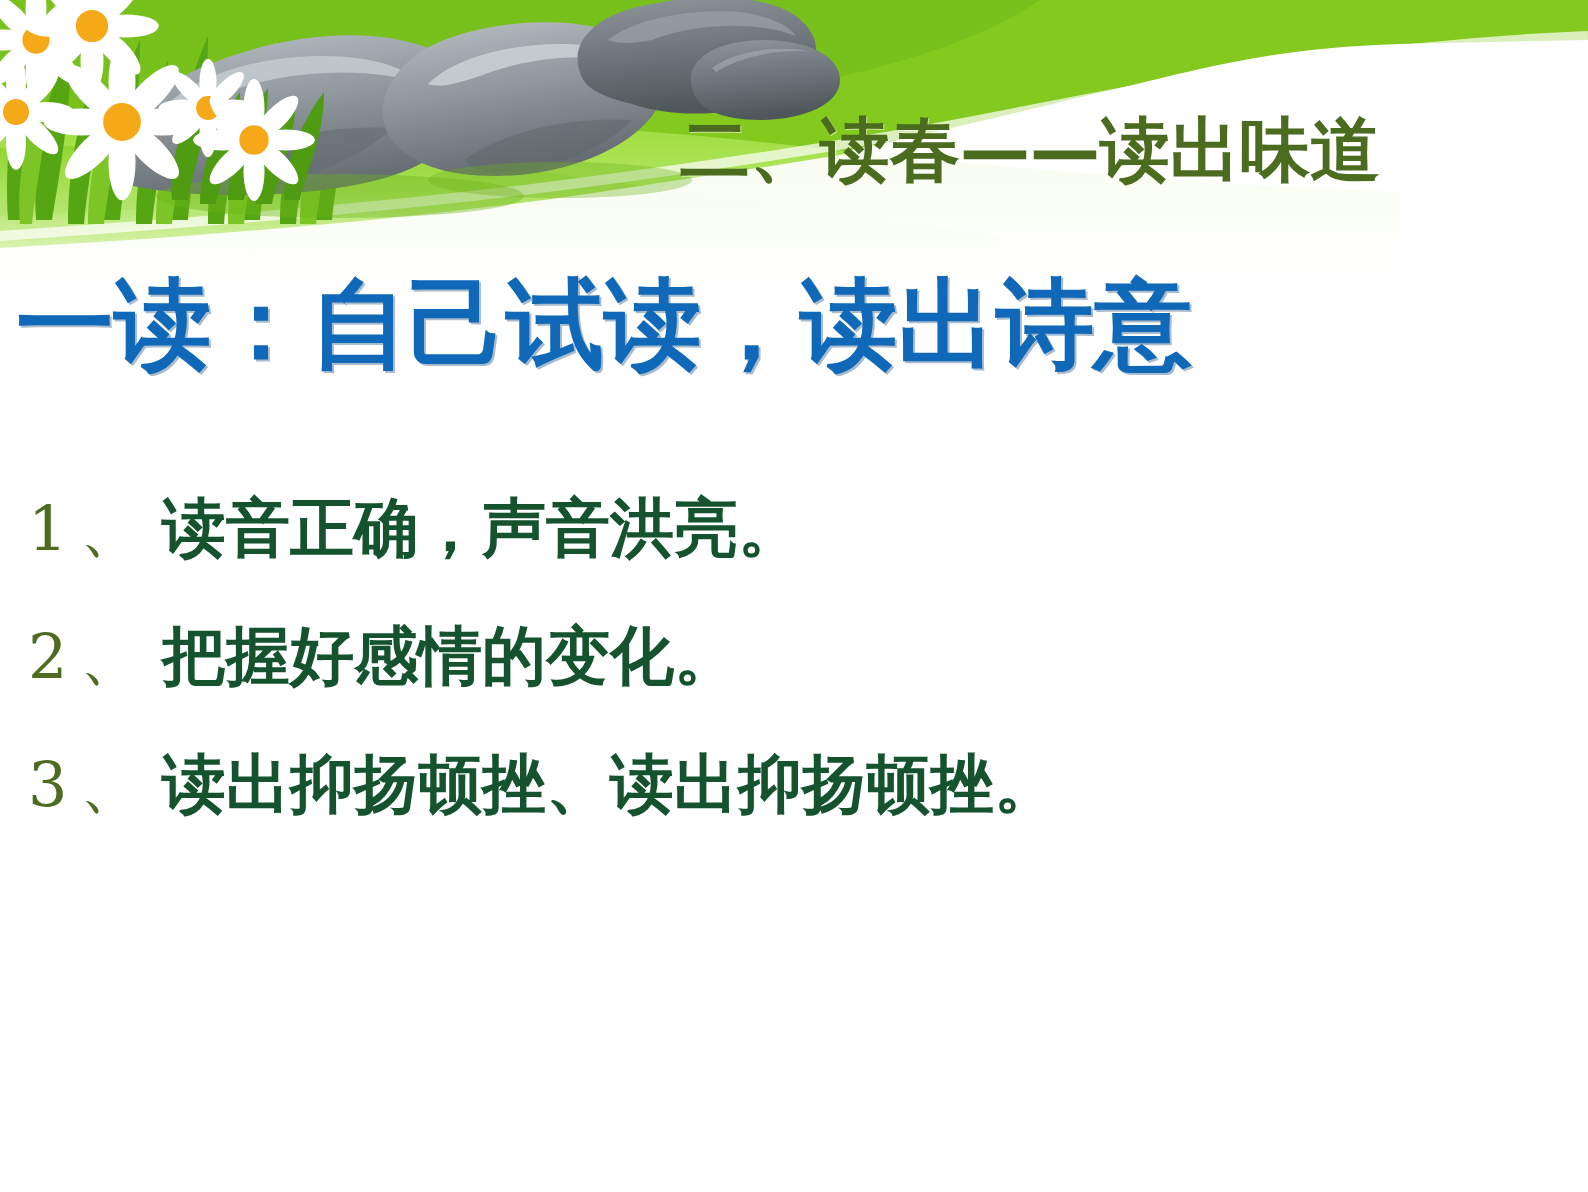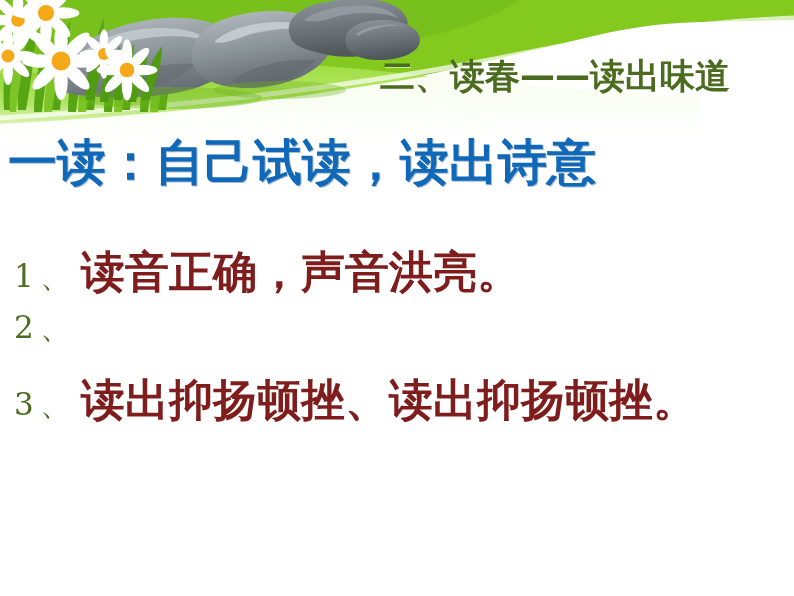--- a/index.html
+++ b/index.html
@@ -37,21 +37,20 @@
     left: 340px;
     top: 56px;
     width: 430px;
     font-size: 35px;
     font-weight: bold;
     line-height: 1.15;
     letter-spacing: 0px;
     white-space: nowrap;
     color: #4b6b1f;
     text-shadow: 0.5px 0.5px 0 rgba(255,255,255,0.55);
-    text-align: center;
   }
 
   
   #main-heading {
     position: absolute;
     left: 8px;
     top: 132px;
     width: 700px;
     font-size: 49px;
     font-weight: bold;
@@ -82,23 +81,23 @@
     min-width: 26px;
     text-align: left;
   }
   .point-sep {
     font-family: "DejaVu Sans", "Liberation Sans", sans-serif;
     font-size: 31px;
     color: #4e6b22;
     margin-right: 10px;
   }
   .point-text {
-    font-size: 44px;
+    font-size: 32px;
     font-weight: bold;
-    color: #7f1d1d;
+    color: #14532d;
     text-shadow: 0.5px 0.5px 0 rgba(255,255,255,0.35);
   }
 </style>
 </head>
 <body>
 
 <div id="slide">
 
   <div id="header-decoration">
     <svg width="794" height="150" viewBox="0 0 794 150" xmlns="http://www.w3.org/2000/svg">
@@ -307,20 +306,21 @@
 
     <div class="point-row">
       <span class="point-num">1</span>
       <span class="point-sep">、</span>
       <span class="point-text">读音正确，声音洪亮。</span>
     </div>
 
     <div class="point-row">
       <span class="point-num">2</span>
       <span class="point-sep">、</span>
+      <span class="point-text">把握好感情的变化。</span>
     </div>
 
     <div class="point-row">
       <span class="point-num">3</span>
       <span class="point-sep">、</span>
       <span class="point-text">读出抑扬顿挫、读出抑扬顿挫。</span>
     </div>
 
   </div>
 

